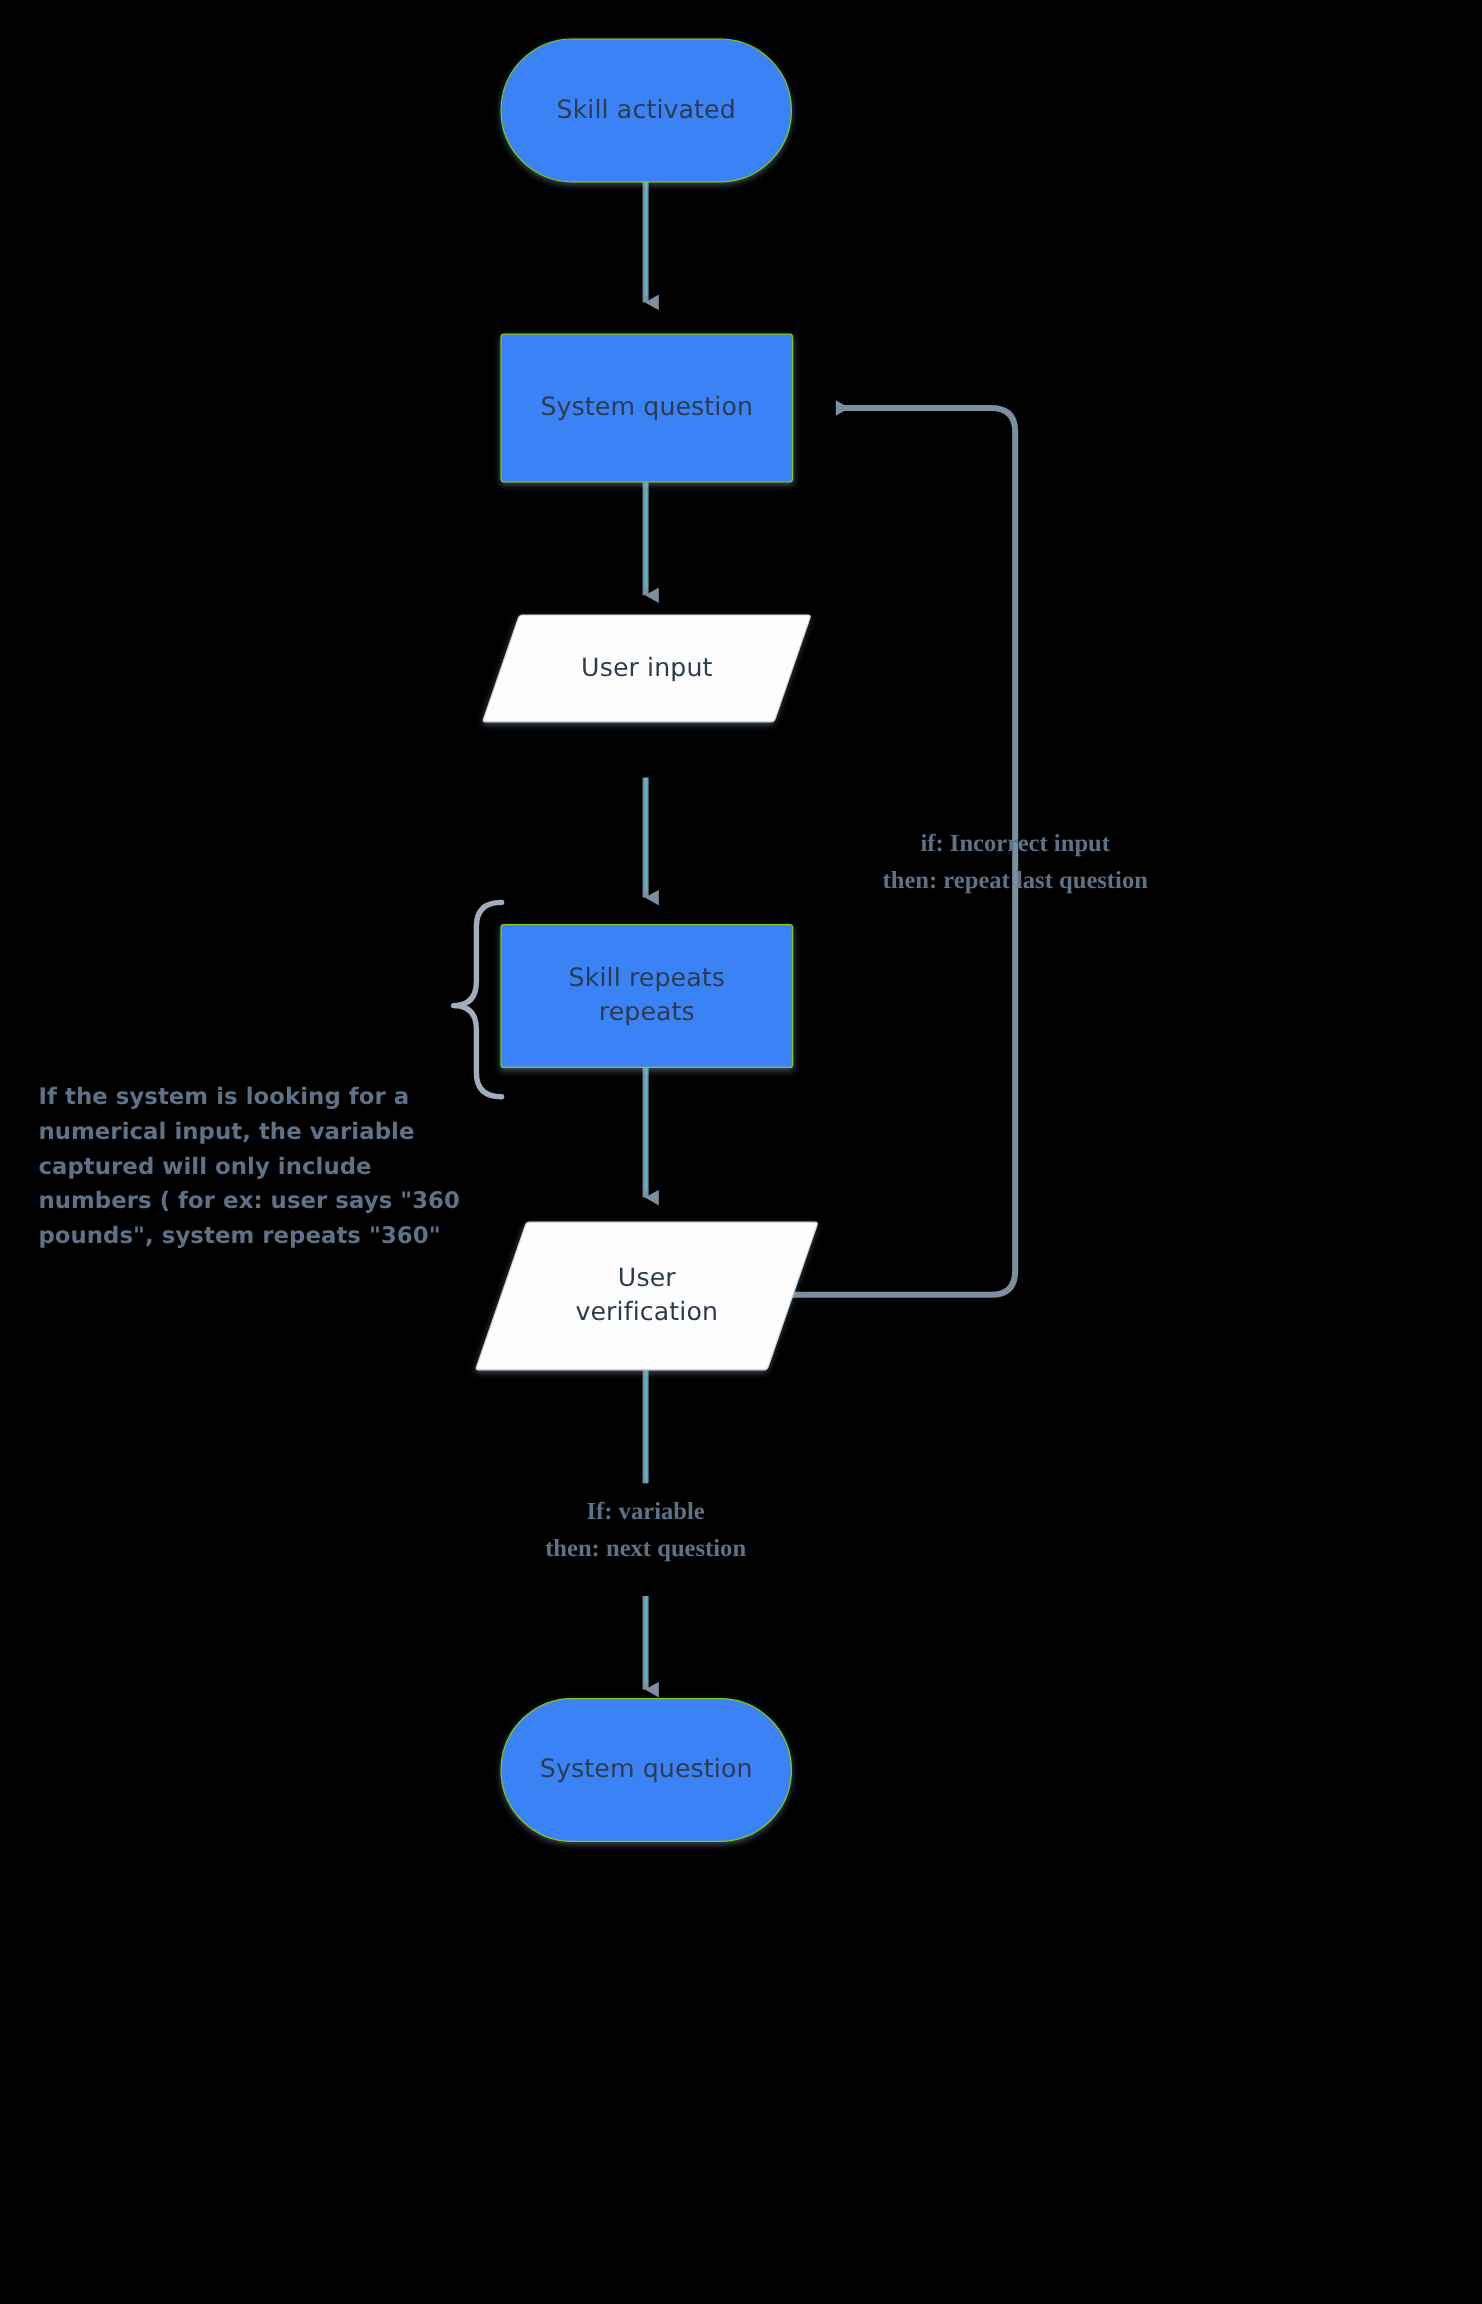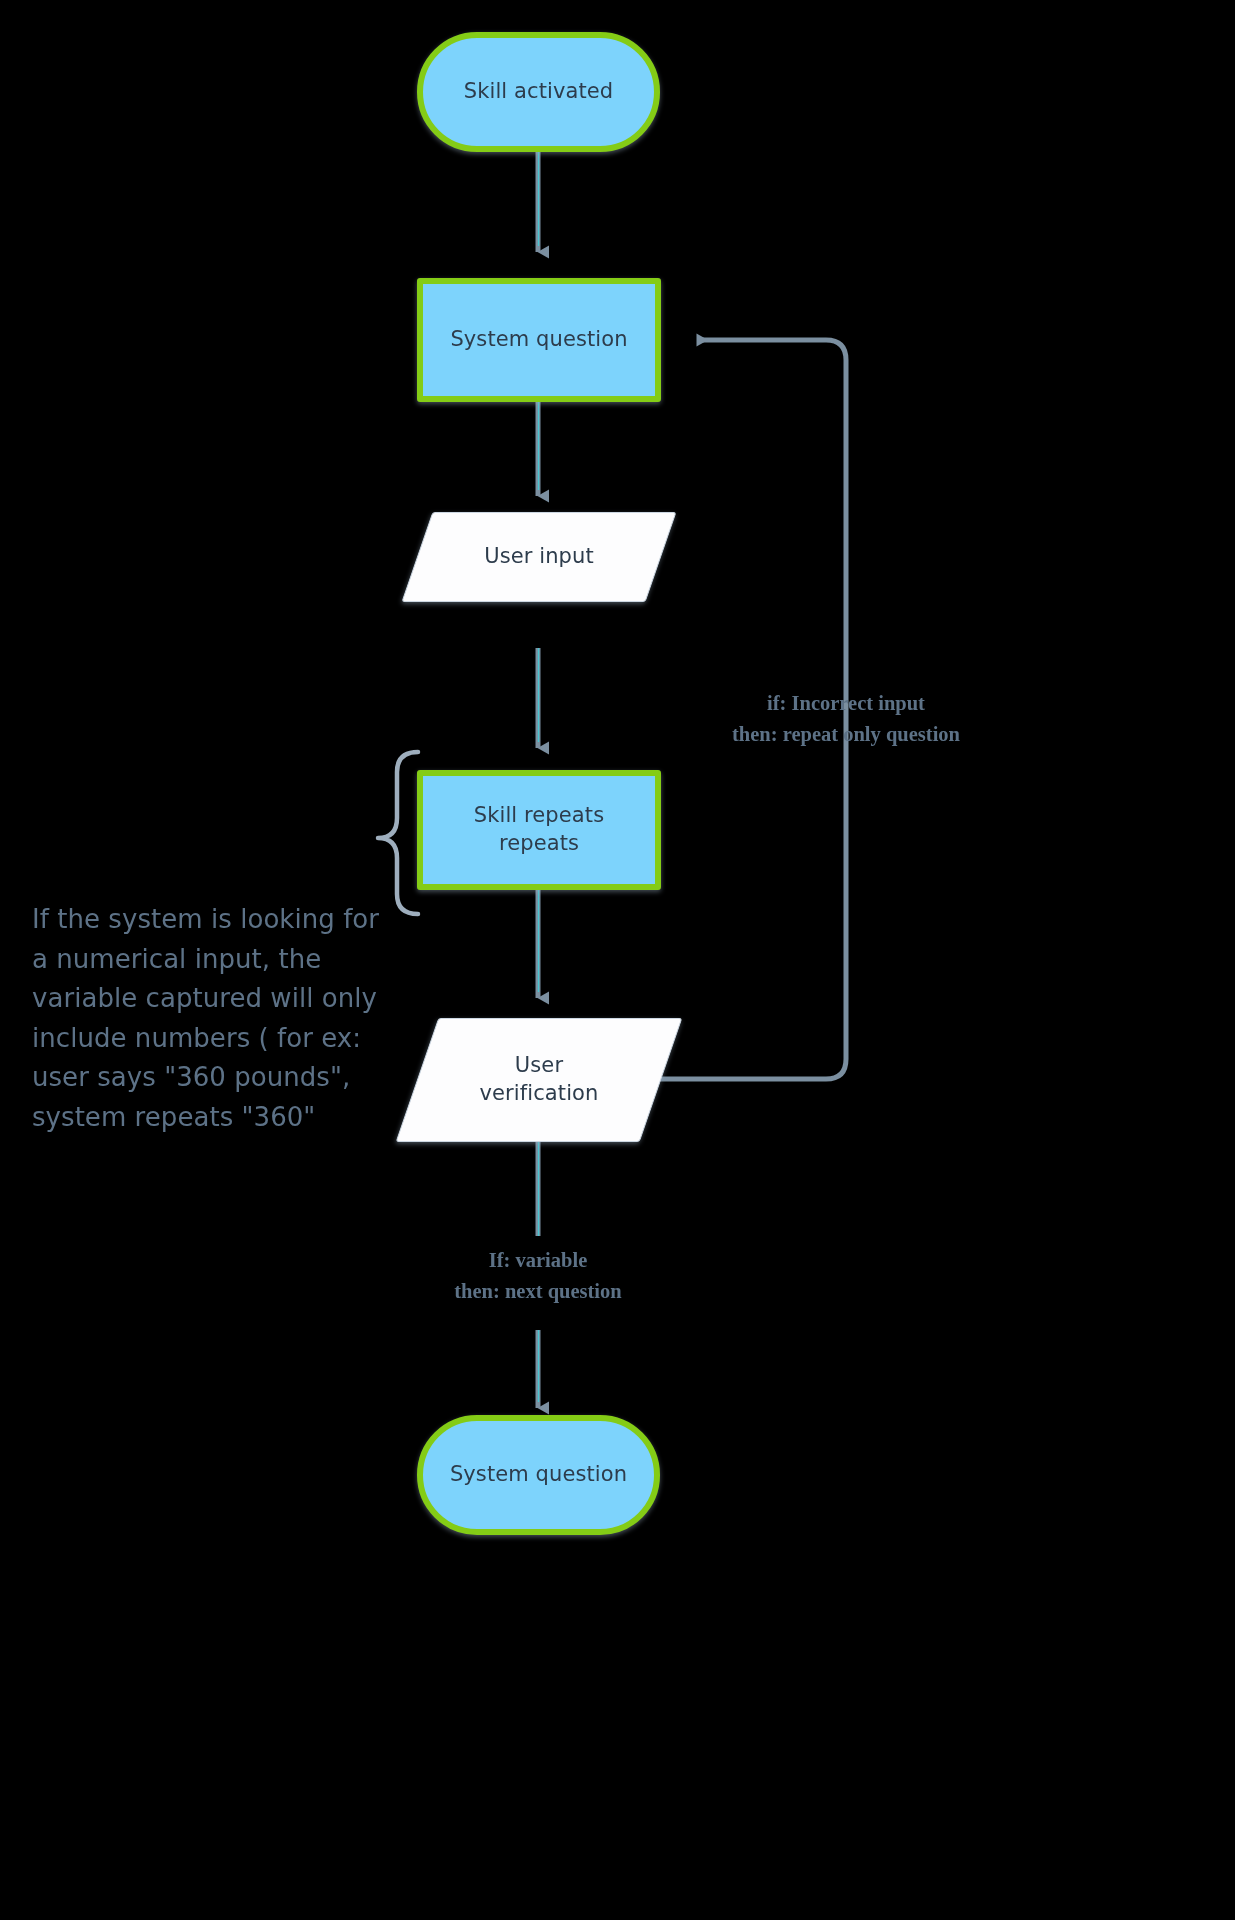--- a/index.html
+++ b/index.html
@@ -29,22 +29,22 @@
     top: 0;
     width: 1235px;
     height: 1920px;
     pointer-events: none;
   }
 
   
   .node {
     position: absolute;
     box-sizing: border-box;
-    background: #7dd3fc;
-    border: 6px solid #84cc16;
+    background: #3b82f6;
+    border: 1px solid #84cc16;
     box-shadow: 0 2px 5px rgba(150,170,190,0.45);
     display: flex;
     align-items: center;
     justify-content: center;
     text-align: center;
     color: #2d3c4c;
     font-size: 21px;
     font-weight: 400;
     letter-spacing: 0.1px;
     line-height: 1.33;
@@ -80,22 +80,22 @@
 
   .node .label {
     display: block;
     padding: 0 10px;
   }
 
   
   .annotation {
     position: absolute;
     color: #5d7287;
-    font-weight: 400;
-    font-size: 26px;
+    font-weight: 700;
+    font-size: 19px;
     line-height: 1.52;
     letter-spacing: 0.05px;
     font-family: "DejaVu Sans", sans-serif;
   }
   .annotation.left-note {
     left: 32px;
     top: 900px;
     width: 352px;
     text-align: left;
   }
@@ -176,21 +176,21 @@
       <span>verification</span>
     </span>
   </div>
 
   <div class="node stadium" style="left:417px; top:1415px; width:243px; height:120px;">
     <span class="label">System question</span>
   </div>
 
   <div class="edge-label" style="left:846px; top:688px; transform:translateX(-50%); width:auto;">
     <span class="ln">if: Incorrect input</span>
-    <span class="ln">then: repeat only question</span>
+    <span class="ln">then: repeat last question</span>
   </div>
 
   <div class="edge-label" style="left:538px; top:1245px; transform:translateX(-50%);">
     <span class="ln">If: variable</span>
     <span class="ln">then: next question</span>
   </div>
 
   <div class="annotation left-note">If the system is looking for a numerical input, the variable captured will only include numbers ( for ex: user says "360 pounds", system repeats "360"</div>
 
 </div>

